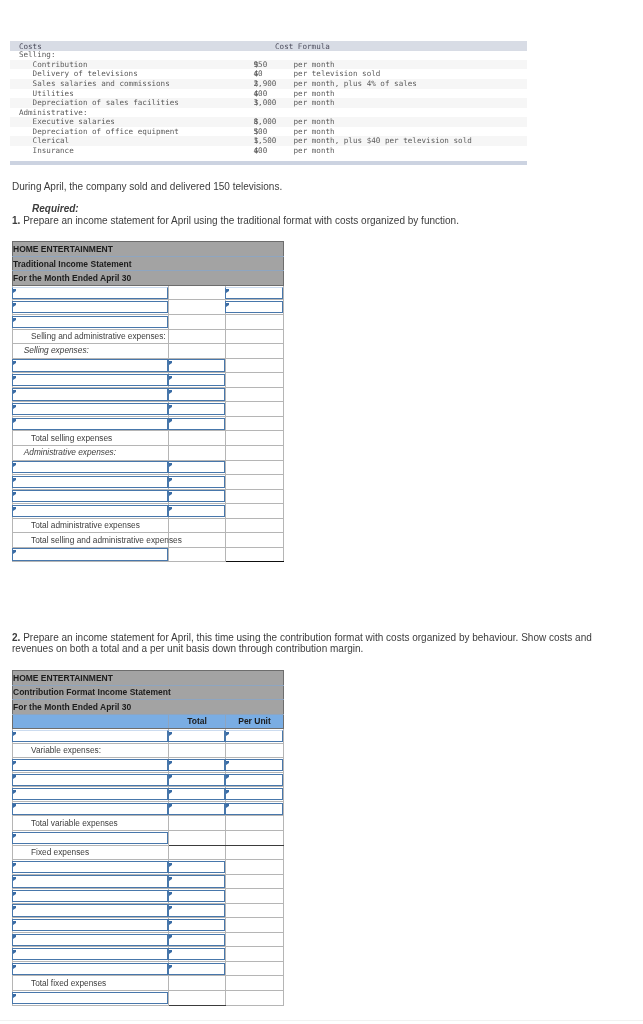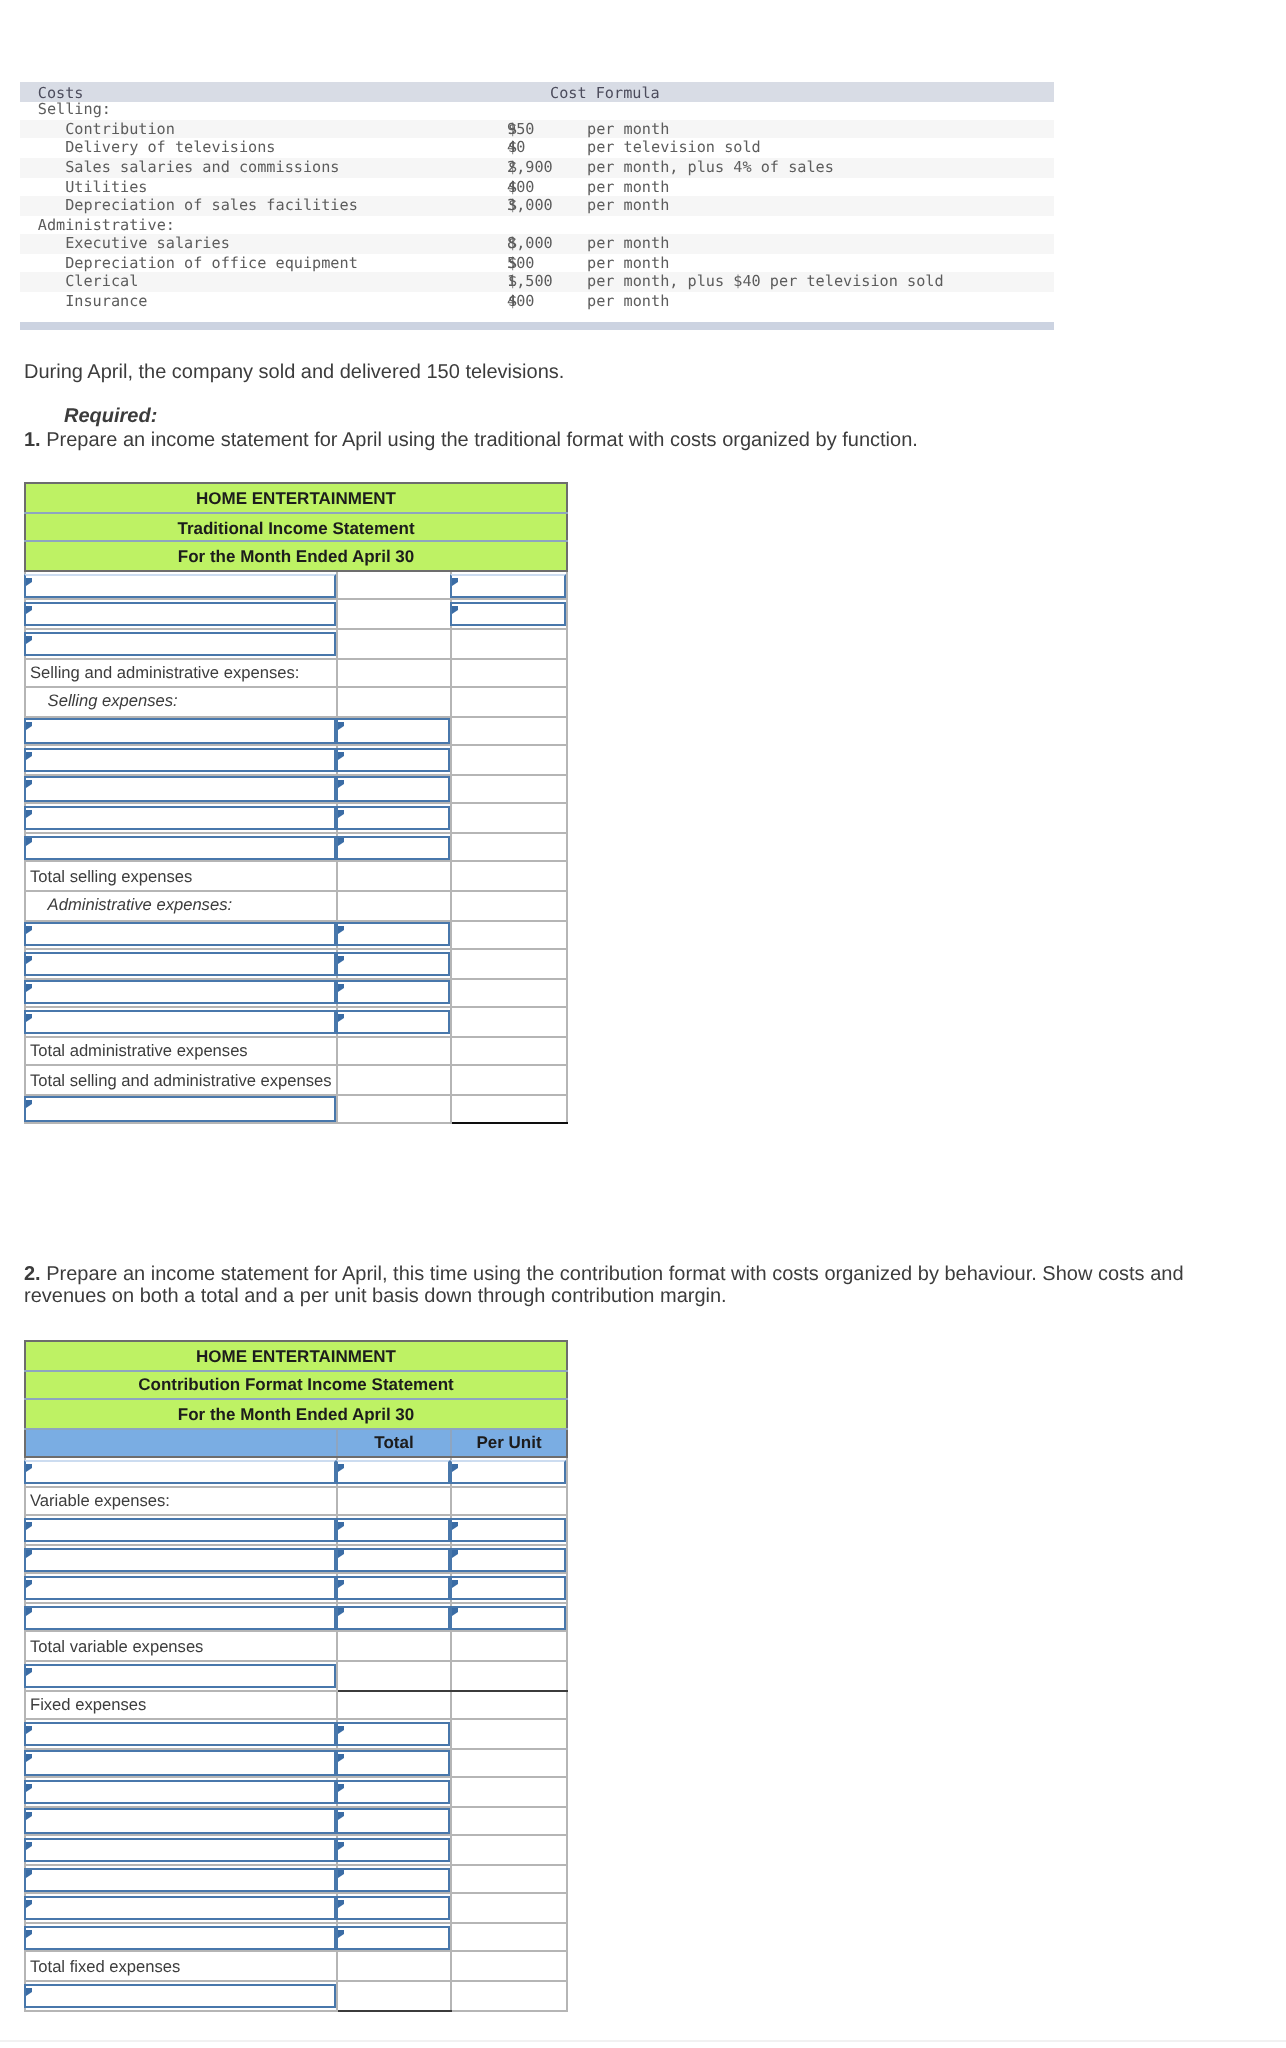--- a/index.html
+++ b/index.html
@@ -57,36 +57,36 @@
     position:absolute;
   }
   table.ws td{
     border:1px solid #b5b5b5;
     padding:0;
     height:13.55px;
     vertical-align:middle;
     background:#fff;
   }
   table.ws td.hd{
-    background:#bef264;
+    background:#a3a3a3;
     border:1px solid #8ea5c0;
-    text-align:center;
+    text-align:left;
     font-weight:bold;
     font-size:8.5px;
     color:#1c1c1c;
   }
   table.ws td.colhd{
     background:#7aade3;
     border:1px solid #8ea5c0;
     text-align:center;
     font-weight:bold;
     font-size:8.5px;
     color:#1c1c1c;
   }
-  table.ws td.lab{padding-left:2px;font-size:8.3px;line-height:11px;color:#3d3d3d;white-space:nowrap;}
+  table.ws td.lab{padding-left:18px;font-size:8.3px;line-height:11px;color:#3d3d3d;white-space:nowrap;}
   table.ws td.lab.ind1{padding-left:10.8px;font-style:italic;}
   table.ws tr:first-child td.hd{border-top:1px solid #6d6d6d;}
   table.ws td.hdlast, table.ws td.colhd{border-bottom:1px solid #6d6d6d;}
   table.ws td.hd{border-left-color:#6d6d6d;border-right-color:#6d6d6d;}
   table.ws td.colhd{border-left-color:#8ea5c0;border-right-color:#8ea5c0;}
   table.ws td.colhd:first-child{border-left-color:#6d6d6d;}
   table.ws td.colhd:last-child{border-right-color:#6d6d6d;}
   table.ws td.thickb{border-bottom:1.7px solid #0e0e0e;}
   table.ws td.thickb2{border-bottom:1.5px solid #3b3b3b;}
   .inp{

